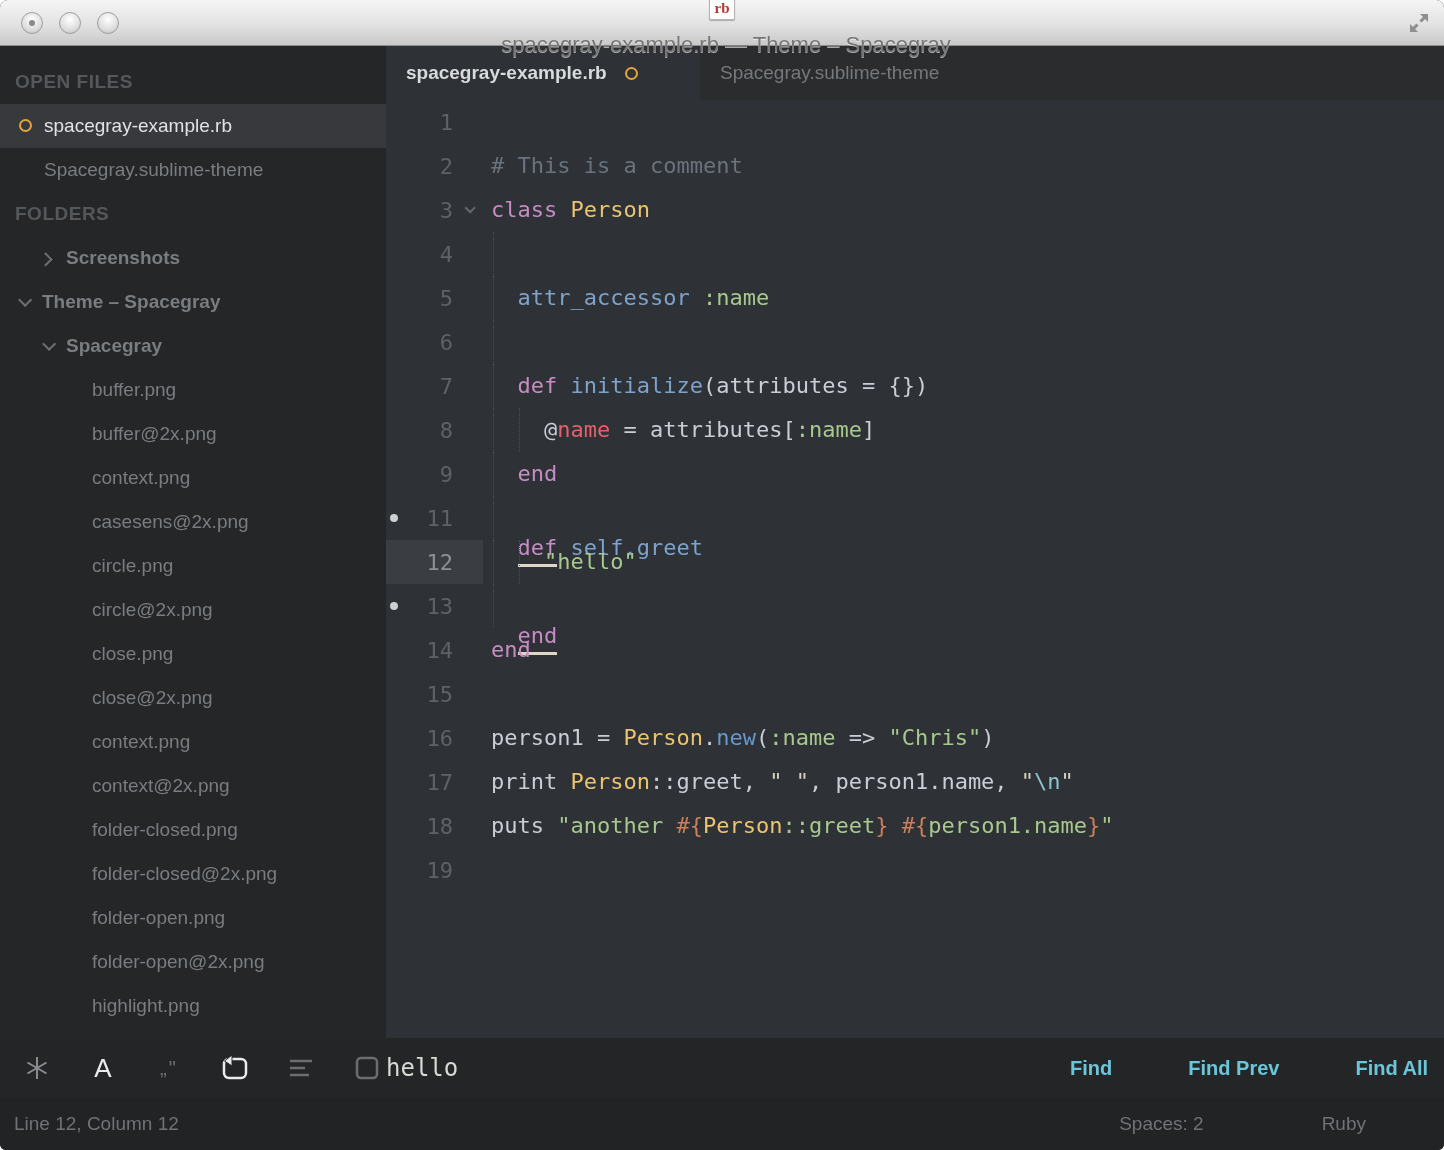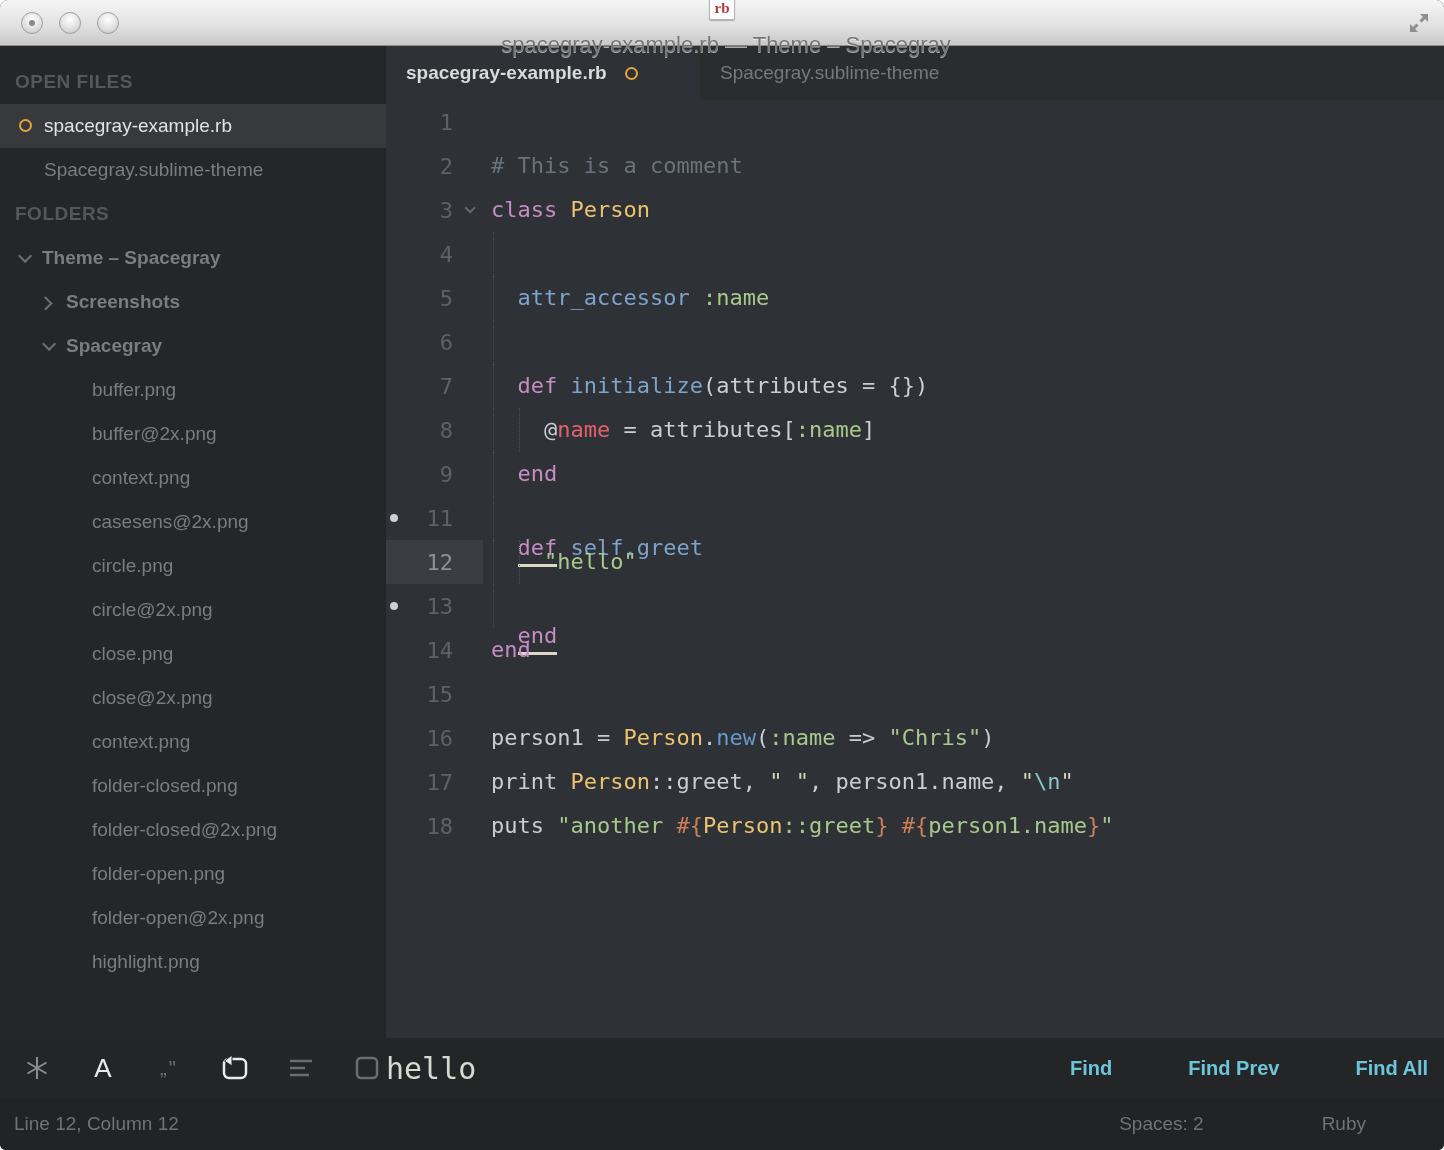--- a/index.html
+++ b/index.html
@@ -70,21 +70,21 @@
   .c-grn{color:var(--c-grn);} .c-red{color:var(--c-red);} .c-orn{color:var(--c-orn);}
   .c-cyn{color:var(--c-cyn);} .c-crm{color:var(--c-crm);}
   
   .find-bar { height:60px; flex:0 0 60px; background:#232527; display:flex; align-items:center; }
   .find-toggles { width:386px; flex:0 0 386px; display:flex; align-items:center; padding-left:22px; gap:36px; }
   .toggle { width:30px; height:30px; display:flex; align-items:center; justify-content:center; cursor:default; }
   .toggle svg { display:block; }
   .tg-case { font-size:26px; color:#e9ebed; font-weight:normal; line-height:1; }
   .tg-word { font-size:20px; color:#6a6e71; letter-spacing:2px; }
   .find-input { flex:1 1 auto; background:transparent; border:none; outline:none;
-    font-family:"DejaVu Sans Mono", monospace; font-size:30px; color:#d7d9d3; }
+    font-family:"DejaVu Sans Mono", monospace; font-size:24px; color:#d7d9d3; }
   .find-buttons { display:flex; gap:76px; padding-right:16px; }
   .find-btn { font-size:20px; font-weight:bold; color:var(--c-find); cursor:default; }
   
   .status-bar { height:52px; flex:0 0 52px; background:#212325; display:flex; align-items:center; font-size:19px; color:#6f7276; }
   .st-pos { padding-left:14px; flex:1 1 auto; }
   .st-spaces { margin-right:118px; }
   .st-syntax { margin-right:78px; }
 </style>
 </head>
 <body>
@@ -123,29 +123,29 @@
           <div class="side-row open-file-row selected">
             <span class="dirty-ring"></span>
             <span>spacegray-example.rb</span>
           </div>
           <div class="side-row open-file-row">
             <span>Spacegray.sublime-theme</span>
           </div>
         </div>
       <div class="side-heading">FOLDERS</div>
       <div id="folder-tree">
+          <div class="side-row tree-row" style="padding-left: 42px;">
+            <span class="chev right"></span>
+            <span>Screenshots</span>
+          </div>
           <div class="side-row tree-row" style="padding-left: 18px;">
             <span class="chev down"></span>
             <span>Theme – Spacegray</span>
           </div>
           <div class="side-row tree-row" style="padding-left: 42px;">
-            <span class="chev right"></span>
-            <span>Screenshots</span>
-          </div>
-          <div class="side-row tree-row" style="padding-left: 42px;">
             <span class="chev down"></span>
             <span>Spacegray</span>
           </div>
           <div class="side-row tree-row file" style="padding-left: 92px;">
             <span>buffer.png</span>
           </div>
           <div class="side-row tree-row file" style="padding-left: 92px;">
             <span>buffer@2x.png</span>
           </div>
           <div class="side-row tree-row file" style="padding-left: 92px;">
@@ -161,20 +161,23 @@
             <span>circle@2x.png</span>
           </div>
           <div class="side-row tree-row file" style="padding-left: 92px;">
             <span>close.png</span>
           </div>
           <div class="side-row tree-row file" style="padding-left: 92px;">
             <span>close@2x.png</span>
           </div>
           <div class="side-row tree-row file" style="padding-left: 92px;">
             <span>context.png</span>
+          </div>
+          <div class="side-row tree-row file" style="padding-left: 92px;">
+            <span>context@2x.png</span>
           </div>
           <div class="side-row tree-row file" style="padding-left: 92px;">
             <span>folder-closed.png</span>
           </div>
           <div class="side-row tree-row file" style="padding-left: 92px;">
             <span>folder-closed@2x.png</span>
           </div>
           <div class="side-row tree-row file" style="padding-left: 92px;">
             <span>folder-open.png</span>
           </div>
@@ -208,20 +211,21 @@
           <div class="codeline"><div class="gutter"><div class="g-dot"></div><div class="g-num">8</div><div class="g-fold"></div></div><div class="code-text"><span class="guide" style="left: calc(0ch + 10px);"></span><span class="guide" style="left: calc(2ch + 10px);"></span><span class="c-w">    @</span><span class="c-red">name</span><span class="c-w"> = attributes[</span><span class="c-grn">:name</span><span class="c-w">]</span></div></div>
           <div class="codeline"><div class="gutter"><div class="g-dot"></div><div class="g-num">9</div><div class="g-fold"></div></div><div class="code-text"><span class="guide" style="left: calc(0ch + 10px);"></span><span class="c-w">  </span><span class="c-pur">end</span></div></div>
           <div class="codeline"><div class="gutter"><div class="g-dot"><i></i></div><div class="g-num">11</div><div class="g-fold"></div></div><div class="code-text"><span class="guide" style="left: calc(0ch + 10px);"></span><span class="c-w">  </span><span class="c-pur seg-u">def</span><span class="c-w"> </span><span class="c-blu">self.greet</span></div></div>
           <div class="codeline hl"><div class="gutter"><div class="g-dot"></div><div class="g-num">12</div><div class="g-fold"></div></div><div class="code-text"><span class="guide" style="left: calc(0ch + 10px);"></span><span class="guide" style="left: calc(2ch + 10px);"></span><span class="c-w">    </span><span class="c-grn">"hello"</span></div></div>
           <div class="codeline"><div class="gutter"><div class="g-dot"><i></i></div><div class="g-num">13</div><div class="g-fold"></div></div><div class="code-text"><span class="guide" style="left: calc(0ch + 10px);"></span><span class="c-w">  </span><span class="c-pur seg-u">end</span></div></div>
           <div class="codeline"><div class="gutter"><div class="g-dot"></div><div class="g-num">14</div><div class="g-fold"></div></div><div class="code-text"><span class="c-pur">end</span></div></div>
           <div class="codeline"><div class="gutter"><div class="g-dot"></div><div class="g-num">15</div><div class="g-fold"></div></div><div class="code-text"></div></div>
           <div class="codeline"><div class="gutter"><div class="g-dot"></div><div class="g-num">16</div><div class="g-fold"></div></div><div class="code-text"><span class="c-w">person1 = </span><span class="c-yel">Person</span><span class="c-w">.</span><span class="c-blu2">new</span><span class="c-w">(</span><span class="c-grn">:name</span><span class="c-w"> =&gt; </span><span class="c-grn">"Chris"</span><span class="c-w">)</span></div></div>
           <div class="codeline"><div class="gutter"><div class="g-dot"></div><div class="g-num">17</div><div class="g-fold"></div></div><div class="code-text"><span class="c-w">print </span><span class="c-yel">Person</span><span class="c-w">::greet, </span><span class="c-crm">" "</span><span class="c-w">, person1.name, </span><span class="c-crm">"</span><span class="c-cyn">\n</span><span class="c-crm">"</span></div></div>
           <div class="codeline"><div class="gutter"><div class="g-dot"></div><div class="g-num">18</div><div class="g-fold"></div></div><div class="code-text"><span class="c-w">puts </span><span class="c-grn">"another </span><span class="c-orn">#{</span><span class="c-yel">Person</span><span class="c-grn">::greet</span><span class="c-orn">}</span><span class="c-grn"> </span><span class="c-orn">#{</span><span class="c-grn">person1.name</span><span class="c-orn">}</span><span class="c-grn">"</span></div></div>
+          <div class="codeline"><div class="gutter"><div class="g-dot"></div><div class="g-num">19</div><div class="g-fold"></div></div><div class="code-text"></div></div>
         </div>
     </div>
   </div>
 
   <div class="find-bar">
     <div class="find-toggles" id="find-toggles">
         <div class="toggle">
           <svg width="26" height="26" viewBox="0 0 26 26">
             <g stroke="#8a8d90" stroke-width="2">
               <path d="M13 2 V24"></path>

